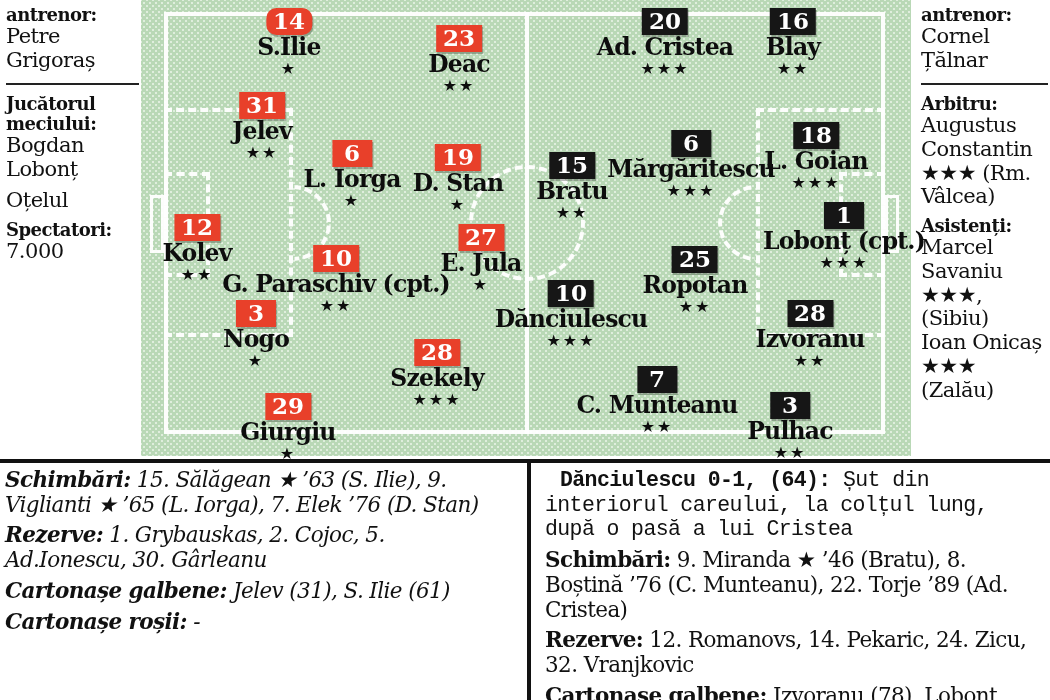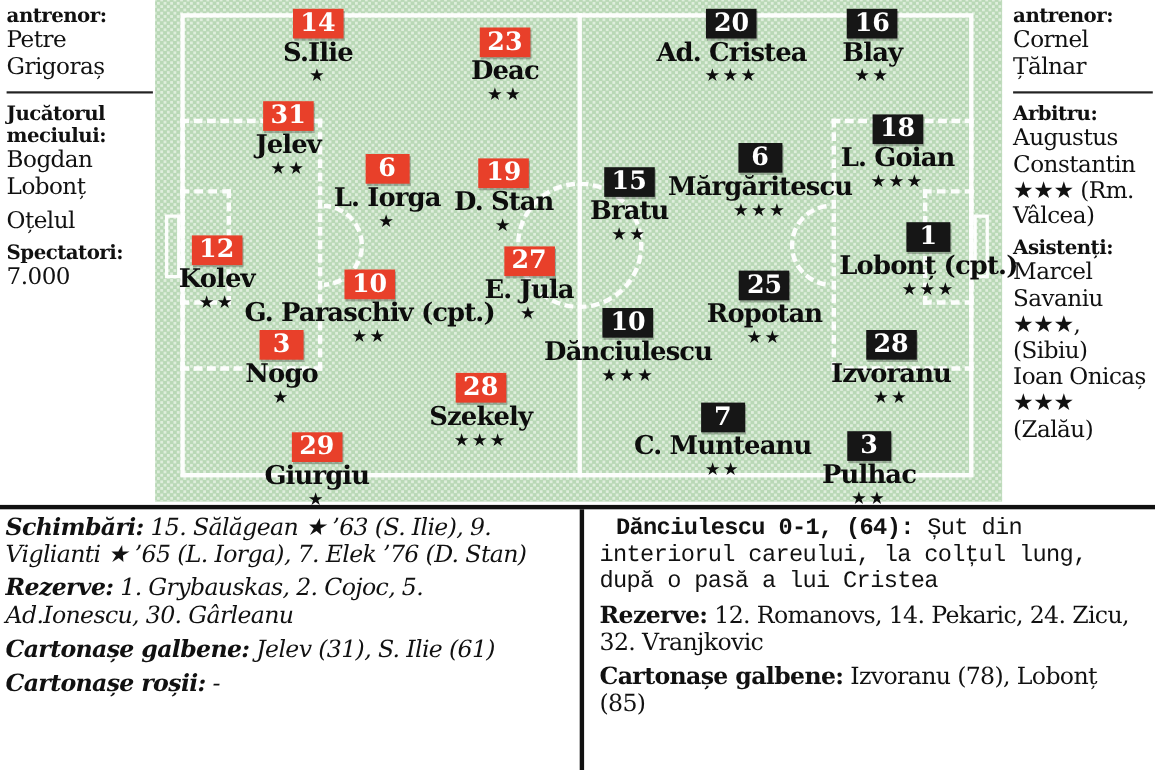--- a/index.html
+++ b/index.html
@@ -110,36 +110,36 @@
   <div class="pline pl-circle"></div>
   <div class="pline pl-pen-left"></div>
   <div class="pline pl-pen-right"></div>
   <div class="pline pl-goal-left"></div>
   <div class="pline pl-goal-right"></div>
   <div class="pline pl-arc-left"></div>
   <div class="pline pl-arc-right"></div>
   <div class="pline pl-net-left"></div>
   <div class="pline pl-net-right"></div>
   <div>
-      <div class="player home" style="left: 148px; top: 8px;"><div class="badge" style="background: rgb(232, 64, 42);">14</div><div class="pname">S.Ilie</div><div class="pstars">★</div></div>
+      <div class="player home" style="left: 148px; top: 8px;"><div class="badge" style="background: rgb(232, 64, 42); border-radius: 10px;">14</div><div class="pname">S.Ilie</div><div class="pstars">★</div></div>
       <div class="player home" style="left: 318px; top: 25px;"><div class="badge" style="background: rgb(232, 64, 42);">23</div><div class="pname">Deac</div><div class="pstars">★★</div></div>
       <div class="player home" style="left: 121px; top: 92px;"><div class="badge" style="background: rgb(232, 64, 42);">31</div><div class="pname">Jelev</div><div class="pstars">★★</div></div>
       <div class="player home" style="left: 211px; top: 140px;"><div class="badge" style="background: rgb(232, 64, 42);">6</div><div class="pname">L. Iorga</div><div class="pstars">★</div></div>
       <div class="player home" style="left: 317px; top: 144px;"><div class="badge" style="background: rgb(232, 64, 42); text-align: center;">19</div><div class="pname">D. Stan</div><div class="pstars">★</div></div>
       <div class="player home" style="left: 56px; top: 214px;"><div class="badge" style="background: rgb(232, 64, 42);">12</div><div class="pname">Kolev</div><div class="pstars">★★</div></div>
       <div class="player home" style="left: 195px; top: 245px;"><div class="badge" style="background: rgb(232, 64, 42);">10</div><div class="pname">G. Paraschiv (cpt.)</div><div class="pstars">★★</div></div>
       <div class="player home" style="left: 340px; top: 224px;"><div class="badge" style="background: rgb(232, 64, 42);">27</div><div class="pname">E. Jula</div><div class="pstars">★</div></div>
       <div class="player home" style="left: 115px; top: 300px;"><div class="badge" style="background: rgb(232, 64, 42);">3</div><div class="pname">Nogo</div><div class="pstars">★</div></div>
       <div class="player home" style="left: 296px; top: 339px;"><div class="badge" style="background: rgb(232, 64, 42);">28</div><div class="pname">Szekely</div><div class="pstars">★★★</div></div>
       <div class="player home" style="left: 147px; top: 393px;"><div class="badge" style="background: rgb(232, 64, 42);">29</div><div class="pname">Giurgiu</div><div class="pstars">★</div></div>
     </div>
   <div>
       <div class="player away" style="left: 524px; top: 8px;"><div class="badge" style="background: rgb(22, 22, 22);">20</div><div class="pname">Ad. Cristea</div><div class="pstars">★★★</div></div>
       <div class="player away" style="left: 652px; top: 8px;"><div class="badge" style="background: rgb(22, 22, 22);">16</div><div class="pname">Blay</div><div class="pstars">★★</div></div>
-      <div class="player away" style="left: 675px; top: 104px;"><div class="badge" style="background: rgb(22, 22, 22);">18</div><div class="pname">L. Goian</div><div class="pstars">★★★</div></div>
+      <div class="player away" style="left: 675px; top: 104px;"><div class="badge" style="background: rgb(22, 22, 22); margin-top: 18px;">18</div><div class="pname">L. Goian</div><div class="pstars">★★★</div></div>
       <div class="player away" style="left: 550px; top: 130px;"><div class="badge" style="background: rgb(22, 22, 22);">6</div><div class="pname">Mărgăritescu</div><div class="pstars">★★★</div></div>
       <div class="player away" style="left: 431px; top: 152px;"><div class="badge" style="background: rgb(22, 22, 22);">15</div><div class="pname">Bratu</div><div class="pstars">★★</div></div>
       <div class="player away" style="left: 703px; top: 202px;"><div class="badge" style="background: rgb(22, 22, 22);">1</div><div class="pname">Lobonț (cpt.)</div><div class="pstars">★★★</div></div>
       <div class="player away" style="left: 554px; top: 246px;"><div class="badge" style="background: rgb(22, 22, 22);">25</div><div class="pname">Ropotan</div><div class="pstars">★★</div></div>
       <div class="player away" style="left: 430px; top: 280px;"><div class="badge" style="background: rgb(22, 22, 22);">10</div><div class="pname">Dănciulescu</div><div class="pstars">★★★</div></div>
       <div class="player away" style="left: 669px; top: 300px;"><div class="badge" style="background: rgb(22, 22, 22);">28</div><div class="pname">Izvoranu</div><div class="pstars">★★</div></div>
       <div class="player away" style="left: 516px; top: 366px;"><div class="badge" style="background: rgb(22, 22, 22);">7</div><div class="pname">C. Munteanu</div><div class="pstars">★★</div></div>
       <div class="player away" style="left: 649px; top: 392px;"><div class="badge" style="background: rgb(22, 22, 22);">3</div><div class="pname">Pulhac</div><div class="pstars">★★</div></div>
     </div>
 </div>
@@ -147,15 +147,16 @@
 <div class="hrule"></div>
 <div class="vrule"></div>
 <div class="bottom-col left">
     <p class="brow"><b>Schimbări:</b><span> 15. Sălăgean ★ ’63 (S. Ilie), 9. Viglianti ★ ’65 (L. Iorga), 7. Elek ’76 (D. Stan)</span></p>
     <p class="brow"><b>Rezerve:</b><span> 1. Grybauskas, 2. Cojoc, 5. Ad.Ionescu, 30. Gârleanu</span></p>
     <p class="brow"><b>Cartonașe galbene:</b><span> Jelev (31), S. Ilie (61)</span></p>
     <p class="brow"><b>Cartonașe roșii:</b><span> -</span></p>
   </div>
 <div class="bottom-col right">
     <p class="brow indent"><b>Dănciulescu 0-1, (64):</b><span> Șut din interiorul careului, la colțul lung, după o pasă a lui Cristea</span></p>
+    <p class="brow"><b>Schimbări:</b><span> 9. Miranda ★ ’46 (Bratu), 8. Boștină ’76 (C. Munteanu), 22. Torje ’89 (Ad. Cristea)</span></p>
     <p class="brow"><b>Rezerve:</b><span> 12. Romanovs, 14. Pekaric, 24. Zicu, 32. Vranjkovic</span></p>
     <p class="brow"><b>Cartonașe galbene:</b><span> Izvoranu (78), Lobonț (85)</span></p>
   </div>
 
 </body></html>

